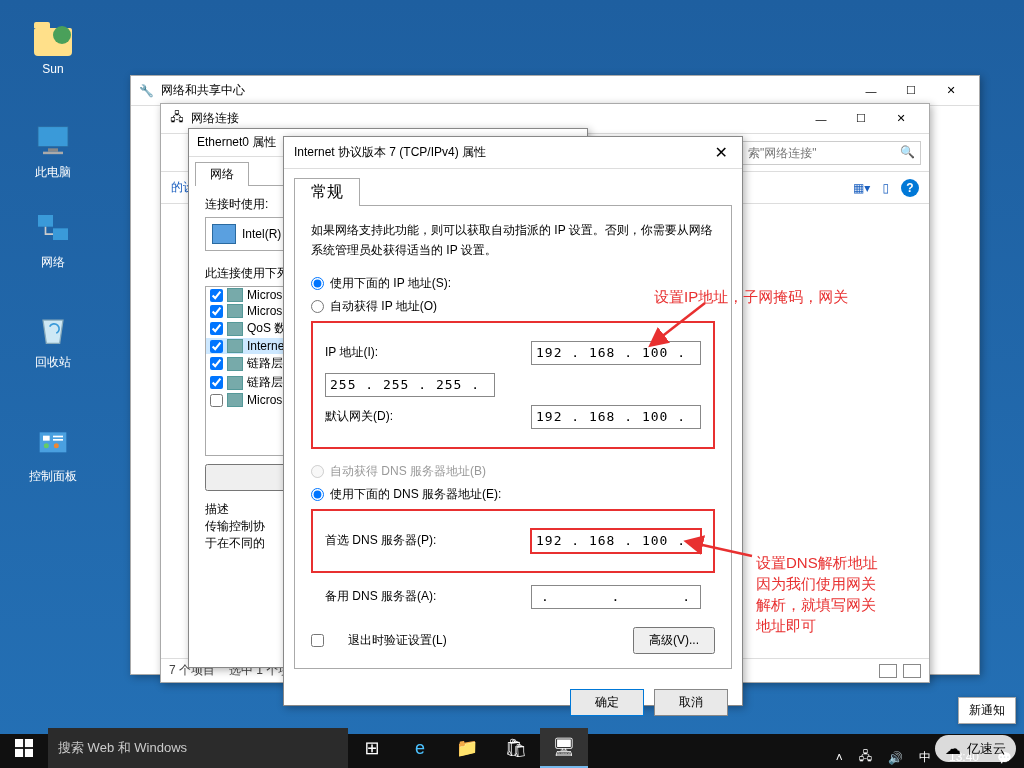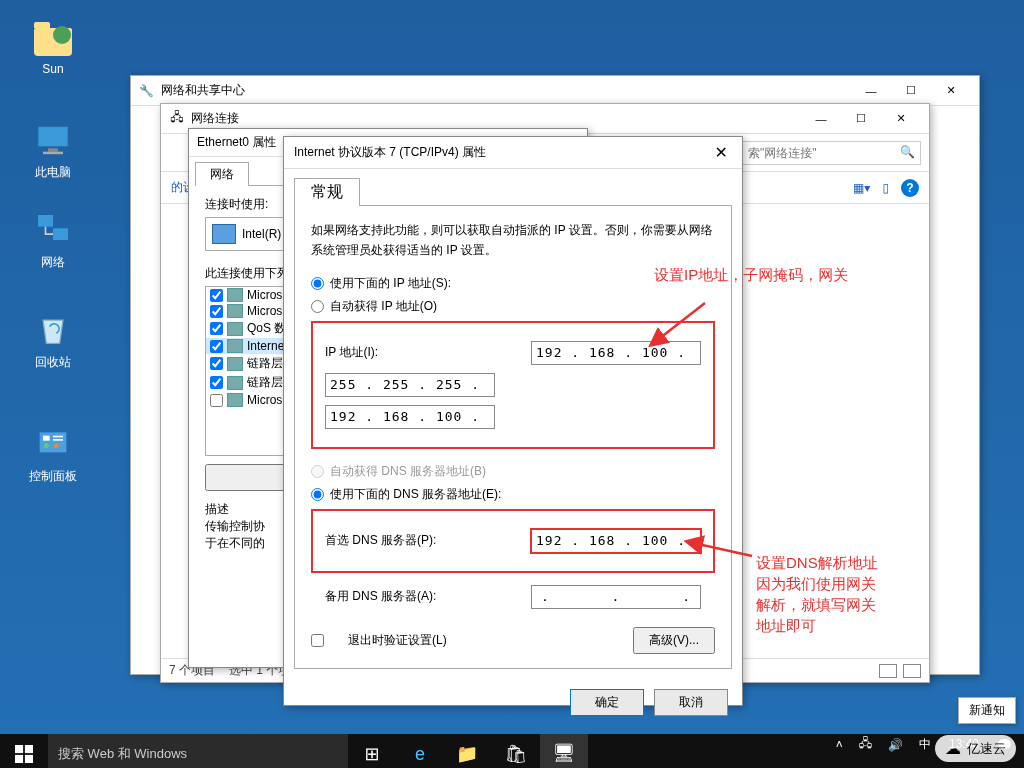--- a/index.html
+++ b/index.html
@@ -73,21 +73,21 @@
 .dlg-btns { display:flex; justify-content:flex-end; gap:10px; padding:10px 14px; }
 .dlg-btns button { padding:4px 24px; font-size:12px; border:1px solid #888; background:#e9e9e9; cursor:pointer; }
 .dlg-btns button:first-child { border:1px solid #0078d7; }
 
 
 .annotation { position:absolute; color:#e83030; font-size:15px; line-height:1.4; z-index:20; }
 .arrow { position:absolute; z-index:19; }
 .arrow svg { overflow:visible; }
 
 
-#taskbar { position:absolute; left:0; bottom:0; width:100%; height:34px; background:#101010; display:flex; align-items:flex-start; color:#fff; }
+#taskbar { position:absolute; left:0; bottom:0; width:100%; height:34px; background:#101010; display:flex; align-items:flex-end; color:#fff; }
 .start-btn { width:48px; height:40px; display:flex; align-items:center; justify-content:center; cursor:pointer; }
 .start-btn svg { width:18px; height:18px; }
 .searchbar { width:300px; height:40px; background:#2b2b2b; display:flex; align-items:center; padding:0 10px; font-size:13px; color:#ccc; }
 .task-icon { width:48px; height:40px; display:flex; align-items:center; justify-content:center; cursor:pointer; font-size:18px; color:#fff; }
 .task-icon.active { border-bottom:2px solid #76b9ed; background:#333; }
 .tray { margin-left:auto; display:flex; align-items:center; gap:8px; padding:0 8px; font-size:12px; }
 .tray .clock { text-align:center; line-height:1.2; font-size:12px; padding:0 6px; }
 .tray-icon { cursor:pointer; padding:0 4px; }
 .notify-balloon { position:absolute; right:8px; bottom:44px; background:#fff; border:1px solid #aaa; padding:4px 10px; font-size:12px; box-shadow:1px 1px 4px rgba(0,0,0,0.3); }
 
@@ -284,20 +284,21 @@
 
       <div class="field-group">
         <div class="field-row">
             <label>IP 地址(I):</label>
             <input class="ip-input" value="192 . 168 . 100 . 100" style="">
           </div>
         <div class="field-row">
             <input class="ip-input" value="255 . 255 . 255 .   0" style="">
           </div>
         <div class="field-row">
+            <label>默认网关(D):</label>
             <input class="ip-input" value="192 . 168 . 100 .   1" style="">
           </div>
       </div>
 
       <div class="radio-row">
           <input type="radio" name="dnsmode" disabled="" style="">
           <span style="color:#999;">自动获得 DNS 服务器地址(B)</span>
         </div>
       <div class="radio-row">
           <input type="radio" name="dnsmode" checked="" style="">
@@ -321,21 +322,21 @@
         <button class="adv-btn" style="margin-left:auto;">高级(V)...</button>
       </div>
     </div>
   </div>
   <div class="dlg-btns">
     <button>确定</button>
     <button>取消</button>
   </div>
 </div>
 
-<div class="annotation" style="left:654px; top:264px;text-align:center;">设置IP地址，子网掩码，网关</div>
+<div class="annotation" style="left:654px; top:286px;text-align:center;">设置IP地址，子网掩码，网关</div>
 <div class="arrow" style="left:650px; top:298px;">
   <svg width="60" height="50">
       <defs>
         <marker id="ah1" markerWidth="8" markerHeight="8" refX="2" refY="4" orient="auto">
           <path d="M0,0 L8,4 L0,8 Z" fill="#e83030"></path>
         </marker>
       </defs>
       <line x1="55" y1="5" x2="10" y2="40" stroke="#e83030" stroke-width="2.5" marker-end="url(#ah1)"></line>
     </svg>
 </div>

